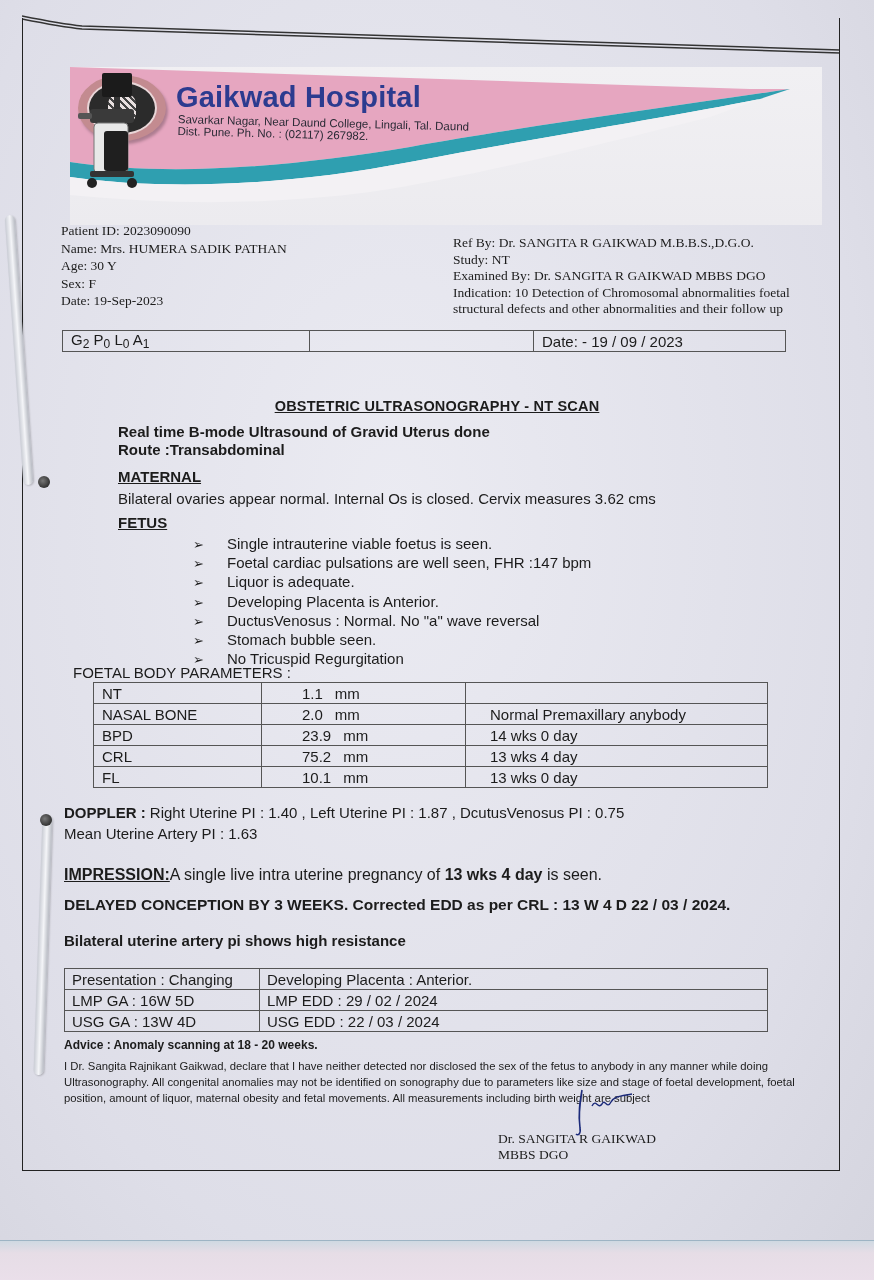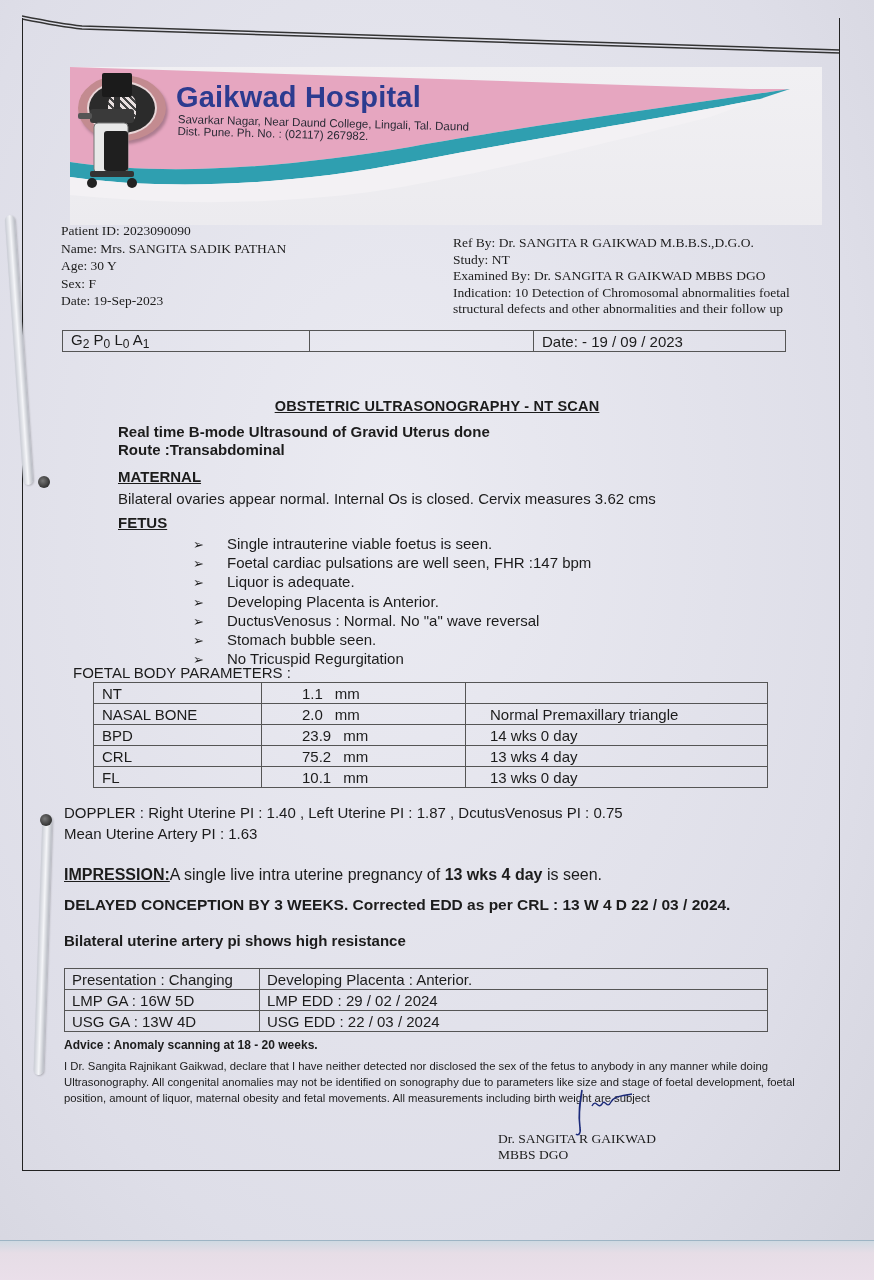--- a/index.html
+++ b/index.html
@@ -120,21 +120,21 @@
   }
   .params-table td { border: 1px solid #555; height: 20px; padding: 0 8px; }
   .params-table td.p1 { width: 151px; }
   .params-table td.p2 { width: 155px; padding-left: 40px; }
   .params-table td.p3 { padding-left: 24px; }
   .unit { display: inline-block; margin-left: 12px; }
 
   .doppler {
     position: absolute; left: 64px; top: 802px; font-size: 15px; line-height: 21px;
   }
-  .doppler b { font-weight: normal; text-align: right; }
+  .doppler b { font-weight: bold; text-align: right; }
   .impression {
     position: absolute; left: 64px; top: 866px; font-size: 16px;
   }
   .impression .lbl { font-weight: bold; text-decoration: underline; }
   .delayed {
     position: absolute; left: 64px; top: 896px; font-size: 15.5px; font-weight: bold;
   }
   .bilateral {
     position: absolute; left: 64px; top: 932px; font-size: 15px; font-weight: bold;
   }
@@ -199,21 +199,21 @@
     <rect x="24" y="56" width="34" height="50" rx="4" fill="#e8e8e8" stroke="#777"></rect>
     <rect x="34" y="64" width="24" height="40" rx="3" fill="#1f1f1f"></rect>
     <rect x="20" y="104" width="44" height="6" rx="2" fill="#333"></rect>
     <circle cx="22" cy="116" r="5" fill="#222"></circle>
     <circle cx="62" cy="116" r="5" fill="#222"></circle>
   </svg>
 </div>
 
 <div class="pinfo">
   <div>Patient ID: 2023090090</div>
-  <div>Name: Mrs. SANGITA SADIK PATHAN</div>
+  <div>Name: Mrs. HUMERA SADIK PATHAN</div>
   <div>Age: 30 Y</div>
   <div>Sex: F</div>
   <div>Date: 19-Sep-2023</div>
 </div>
 <div class="refinfo">
   <div>Ref By: Dr. SANGITA R GAIKWAD M.B.B.S.,D.G.O.</div>
   <div>Study: NT</div>
   <div>Examined By: Dr. SANGITA R GAIKWAD MBBS DGO</div>
   <div>Indication: 10 Detection of Chromosomal abnormalities foetal</div>
   <div>structural defects and other abnormalities and  their follow up</div>
@@ -258,21 +258,21 @@
 <table class="params-table">
   <tbody>
       <tr>
     <td class="p1">NT</td>
     <td class="p2"><span>1.1</span><span class="unit">mm</span></td>
     <td class="p3"></td>
   </tr>
   <tr>
     <td class="p1">NASAL BONE</td>
     <td class="p2"><span>2.0</span><span class="unit">mm</span></td>
-    <td class="p3">Normal Premaxillary triangle</td>
+    <td class="p3">Normal Premaxillary anybody</td>
   </tr>
   <tr>
     <td class="p1">BPD</td>
     <td class="p2"><span>23.9</span><span class="unit">mm</span></td>
     <td class="p3">14  wks  0  day</td>
   </tr>
   <tr>
     <td class="p1">CRL</td>
     <td class="p2"><span>75.2</span><span class="unit">mm</span></td>
     <td class="p3">13  wks  4  day</td>

